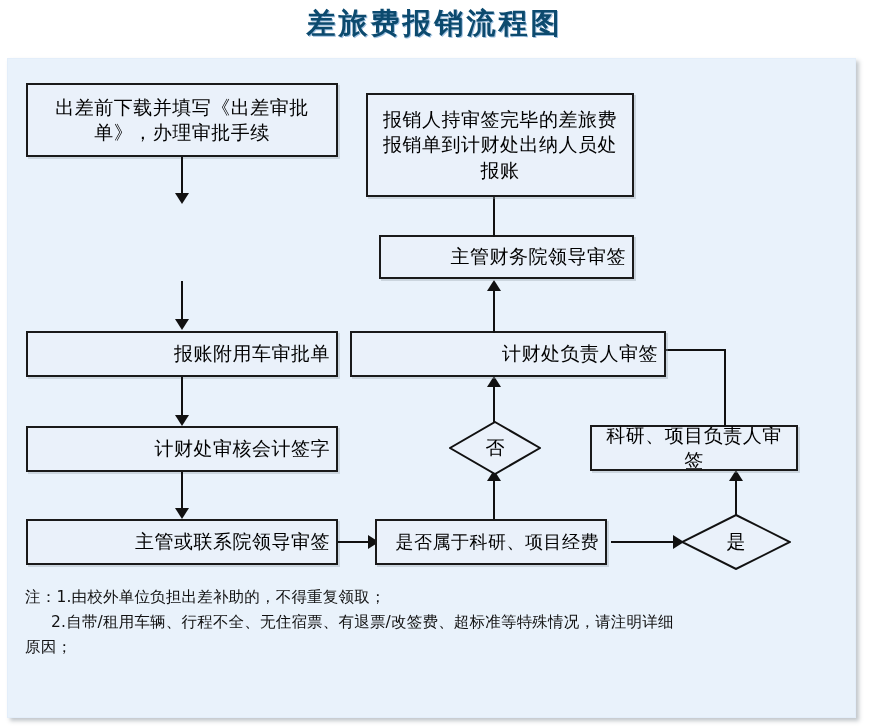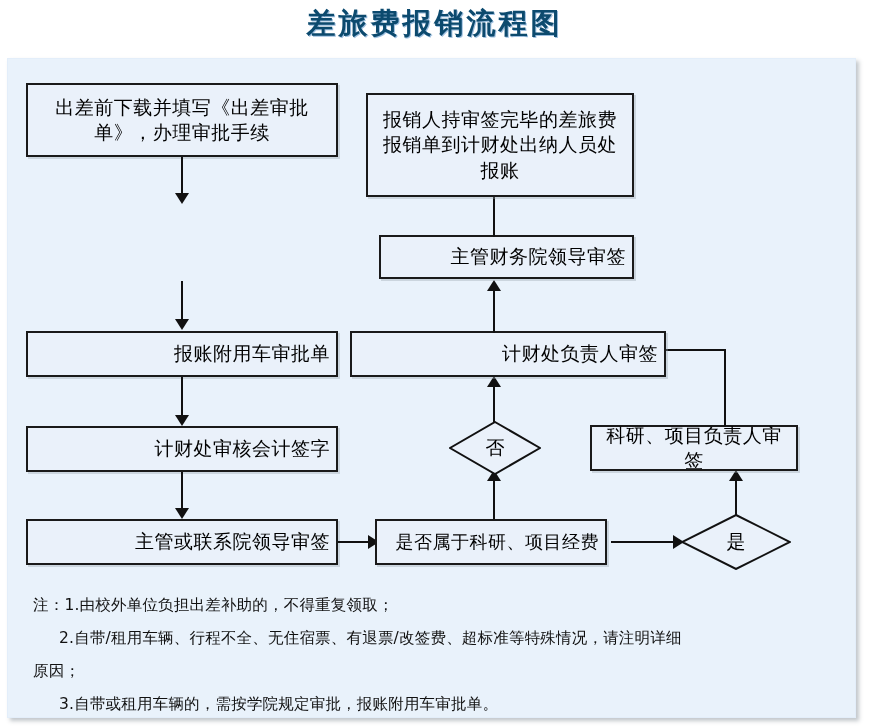--- a/index.html
+++ b/index.html
@@ -98,21 +98,21 @@
   
   .notes{
     position:absolute;
     left:25px;top:585px;width:810px;
     font-size:15.5px;
     line-height:1.62;
     color:#111;
     letter-spacing:.2px;
     font-family:"DejaVu Sans","Liberation Sans",sans-serif;
   }
-  .notes p{margin:8px;}
+  .notes p{margin:0;}
   .notes .indent{text-indent:26px;}
 </style>
 </head>
 <body>
 
 <div id="root">
 
   <div class="title">差旅费报销流程图</div>
 
   <div class="panel">
@@ -204,16 +204,15 @@
     <div class="node" style="left:358px;top:34px;width:268px;height:104px;">
       <span>报销人持审签完毕的差旅费报销单到计财处出纳人员处报账</span>
     </div>
 
   </div>
 
   <div class="notes">
     <p>注：1.由校外单位负担出差补助的，不得重复领取；</p>
     <p class="indent">2.自带/租用车辆、行程不全、无住宿票、有退票/改签费、超标准等特殊情况，请注明详细</p>
     <p>原因；</p>
-    <p class="indent">3.自带或租用车辆的，需按学院规定审批，报账附用车审批单。</p>
   </div>
 
 </div>
 
 </body></html>

